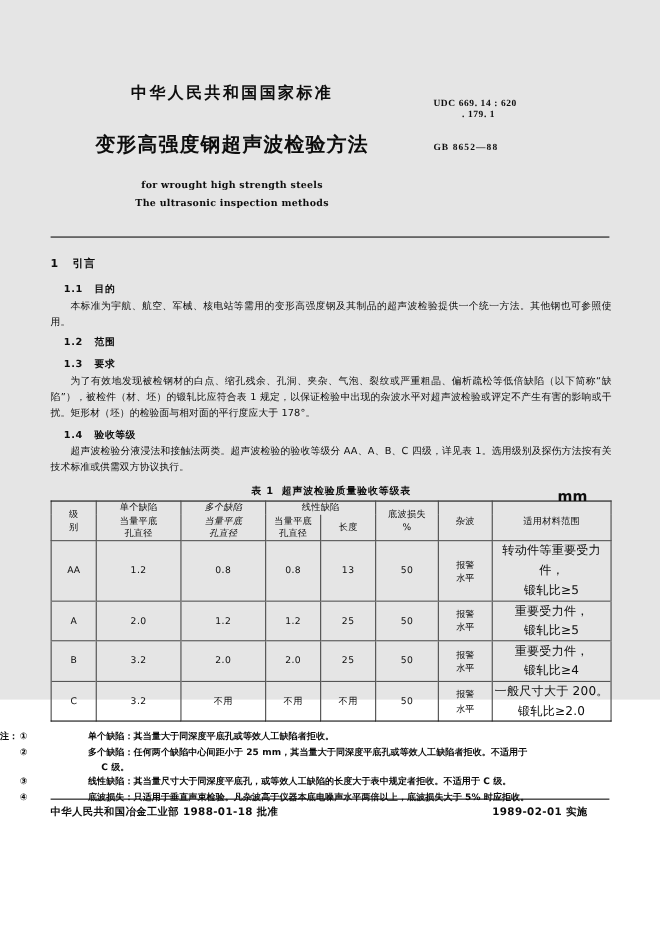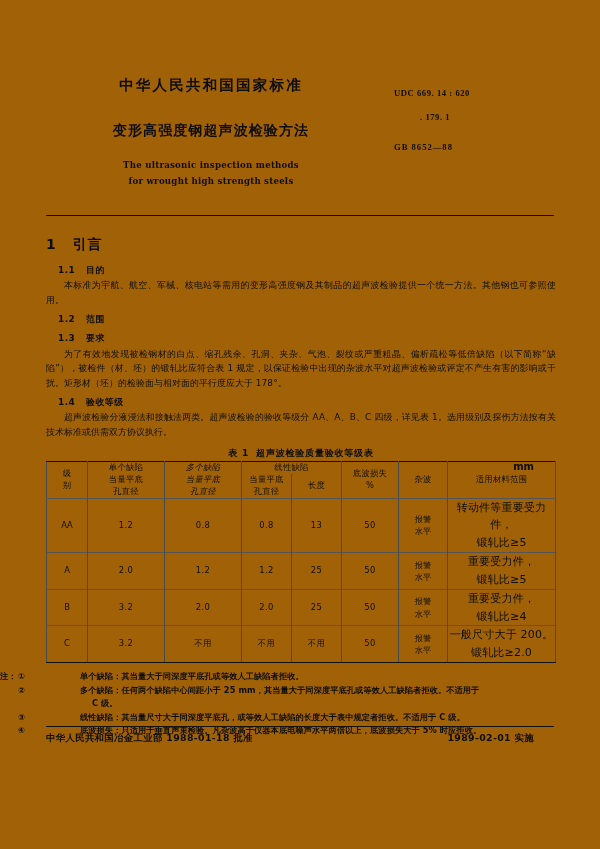--- a/index.html
+++ b/index.html
@@ -13,22 +13,22 @@
     height: 849px;
     font-family: "DejaVu Sans", "Liberation Sans", sans-serif;
     color: #0d0d0d;
     position: relative;
     overflow: hidden;
   }
   .page {
     position: absolute;
     left: 0; top: 0;
     width: 600px;
-    height: 849px;
-    background: #a16207;
+    height: 636px;
+    background: #e5e5e5;
   }
 
   
   .masthead {
     position: absolute;
     left: 46px;
     top: 78px;
     width: 508px;
     height: 128px;
   }
@@ -41,21 +41,21 @@
   }
   .std-org {
     font-size: 14.5px;
     font-weight: bold;
     letter-spacing: 2.2px;
     line-height: 1;
     margin: 0;
     white-space: nowrap;
   }
   .std-title {
-    font-size: 14px;
+    font-size: 18px;
     font-weight: bold;
     letter-spacing: 1.1px;
     line-height: 1;
     margin: 30px 0 0 0;
     white-space: nowrap;
   }
   .std-subtitle {
     margin-top: 20px;
     font-family: "DejaVu Serif", "Liberation Serif", serif;
     font-size: 8.6px;
@@ -67,21 +67,21 @@
     position: absolute;
     left: 348px;
     top: 10px;
     width: 160px;
     font-family: Liberation Serif, serif;
     font-size: 8.6px;
     font-weight: bold;
     letter-spacing: 0.55px;
   }
   .udc-line1 { white-space: nowrap; }
-  .udc-line2 { margin-top: 14px; padding-left: 26px; white-space: nowrap; }
+  .udc-line2 { margin-top: 0; padding-left: 26px; white-space: nowrap; }
   .gb-code  { margin-top: 20px; letter-spacing: 1px; white-space: nowrap; }
 
   
   .rule-top {
     position: absolute;
     left: 46px;
     top: 215px;
     width: 508px;
     height: 0;
     border-top: 1.6px solid #111;
@@ -90,21 +90,21 @@
   
   .body-wrap {
     position: absolute;
     left: 46px;
     top: 233px;
     width: 510px;
     font-size: 8.9px;
     line-height: 1.62;
   }
   h2.sec {
-    font-size: 14px;
+    font-size: 10px;
     font-weight: bold;
     margin: 0 0 7px 0;
     letter-spacing: 0.6px;
   }
   h3.subsec {
     font-size: 8.9px;
     font-weight: bold;
     margin: 0 0 1px 0;
     padding-left: 12px;
     letter-spacing: 0.5px;
@@ -131,22 +131,22 @@
     width: 100%;
     text-align: center;
     font-size: 9px;
     font-weight: bold;
     letter-spacing: 0.8px;
   }
   .tbl-caption .cap-no { margin-right: 7px; }
   .tbl-unit {
     position: absolute;
     right: 22px;
-    top: 13px;
-    font-size: 10px;
+    top: 1px;
+    font-size: 13px;
     font-weight: bold;
     text-align: right;
   }
 
   
   table.grade {
     border-collapse: collapse;
     width: 510px;
     margin-top: 1px;
     font-size: 8.3px;
@@ -246,22 +246,22 @@
 </head>
 <body>
 
 <div class="page">
 
   <div class="masthead">
     <div class="mast-left">
       <p class="std-org">中华人民共和国国家标准</p>
       <p class="std-title">变形高强度钢超声波检验方法</p>
       <div class="std-subtitle">
+        <div>for wrought high strength steels</div>
         <div>The ultrasonic inspection methods</div>
-        <div>for wrought high strength steels</div>
       </div>
     </div>
     <div class="mast-right">
       <div class="udc-line1">UDC 669. 14 : 620</div>
       <div class="udc-line2">. 179. 1</div>
       <div class="gb-code">GB 8652—88</div>
     </div>
   </div>
 
   <div class="rule-top"></div>

